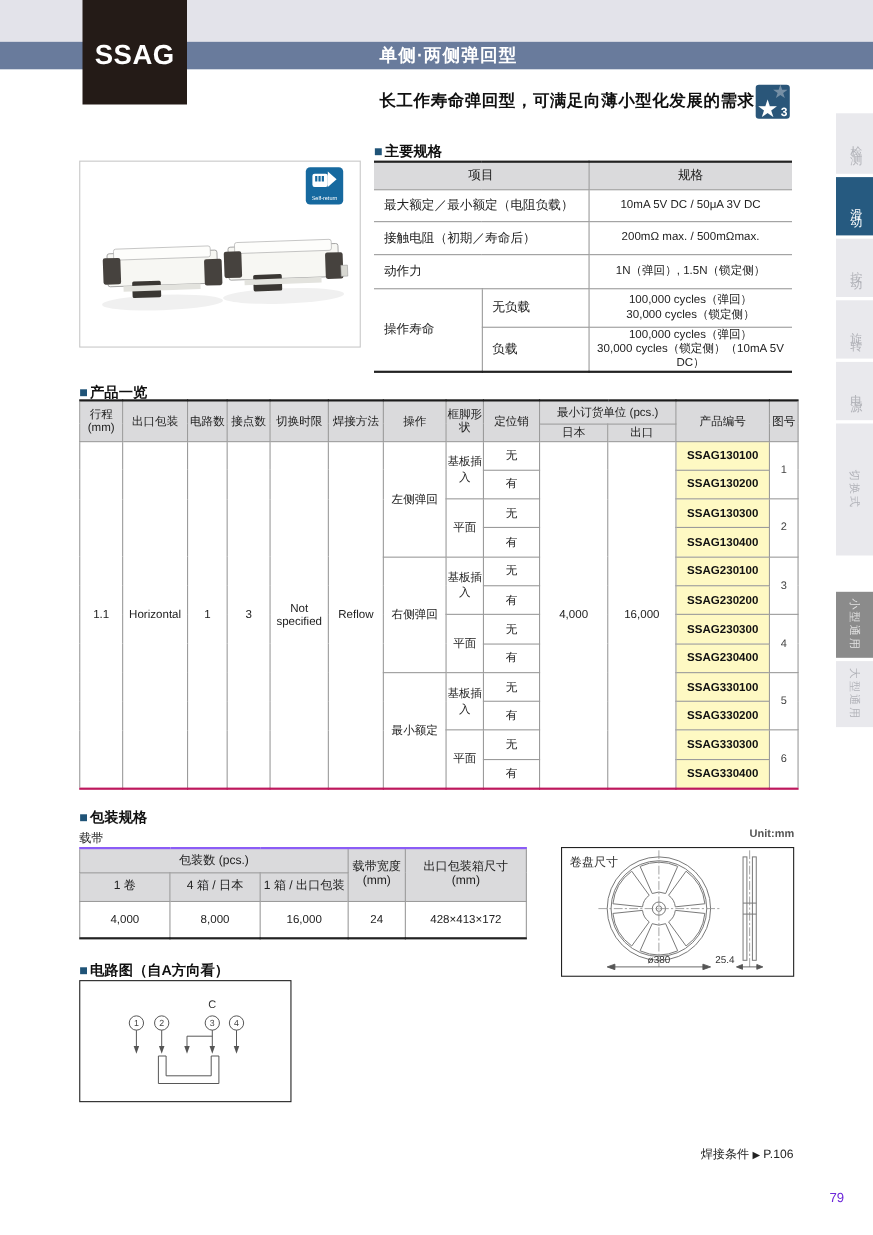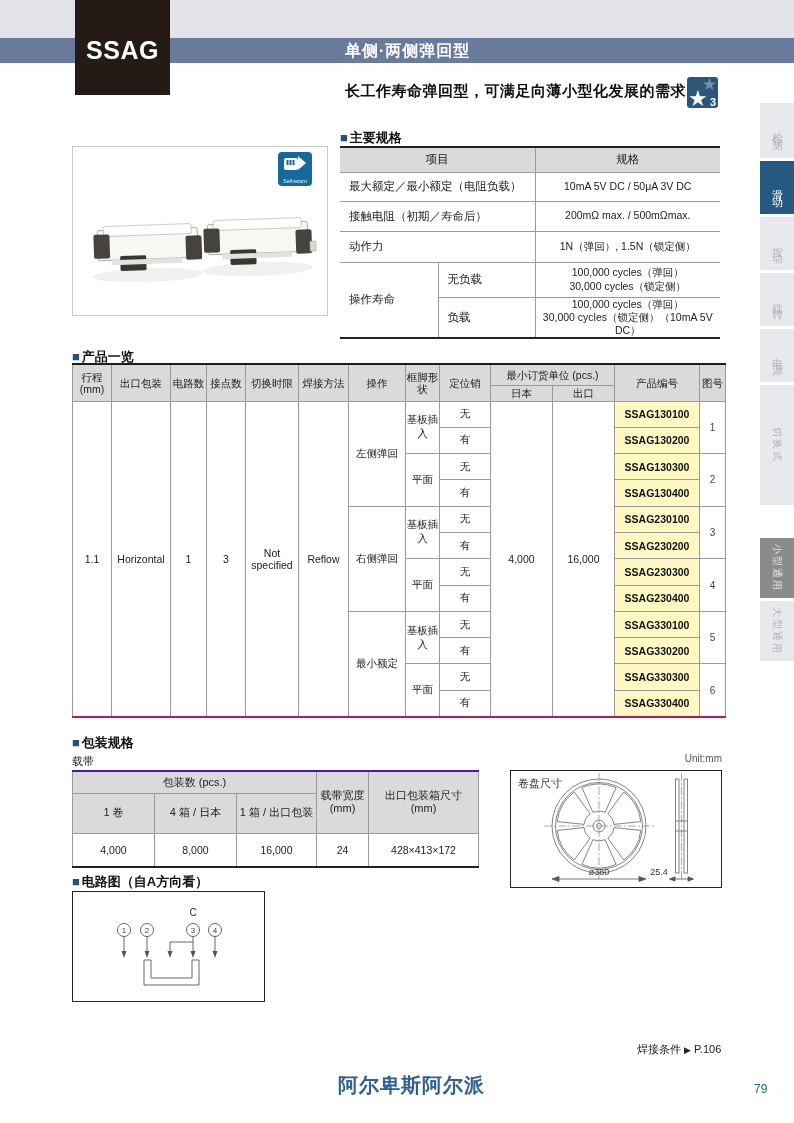--- a/index.html
+++ b/index.html
@@ -44,46 +44,46 @@
   
   .products-table { position:absolute; left:72px; top:363px; width:653px; border-top:2px solid #1c1c1c; border-bottom:2px solid #be185d; font-size:10.5px; }
   .products-table thead th { font-size:10.5px; line-height:1.15; padding:1px 0; }
   .products-table thead tr:first-child th { height:21px; }
   .products-table thead tr:last-child th { height:16px; }
   .products-table td { height:26.3px; color:#222; }
   .products-table td.code { background:#fef9c3; font-weight:bold; color:#111; font-size:10.5px; }
   .products-table td.fig { color:#444; font-size:10px; }
 
   
-  .pack-table { position:absolute; left:72px; top:770px; width:406px; border-top:2px solid #4c1d95; border-bottom:2px solid #222; font-size:11px; }
+  .pack-table { position:absolute; left:72px; top:770px; width:406px; border-top:2px solid #8b5cf6; border-bottom:2px solid #222; font-size:11px; }
   .pack-table thead th { line-height:1.2; }
   .pack-table tr.g th { height:22px; }
-  .pack-table tr.s th { height:40px; }
+  .pack-table tr.s th { height:26px; }
   .pack-table td { height:34px; font-size:10.5px; }
 
   
-  .unit-label { position:absolute; left:600px; top:753px; width:122px; text-align:right; font-size:10px; color:#555; }
+  .unit-label { position:absolute; left:600px; top:753px; width:122px; text-align:right; font-size:10px; color:#555;font-weight:bold; }
   .reel-box { position:absolute; left:510px; top:770px; width:212px; height:118px; border:1.5px solid #222; background:#fff; }
   .reel-label { position:absolute; left:7px; top:5px; font-size:11px; color:#333; }
 
   
   .circuit-box { position:absolute; left:72px; top:891px; width:193px; height:111px; border:1.5px solid #222; background:#fff; }
 
   
   .tab { position:absolute; left:760px; width:34px; display:flex; align-items:center; justify-content:center; background:#e9e9ed; color:#b1b2b8; font-size:11px; }
   .tab.active { background:#265a80; color:#fff; }
   .tab.dark { background:#8b8b8b; color:#e3e3e3; }
   .v-up { writing-mode:vertical-rl; text-orientation:upright; letter-spacing:7px; }
   .v-side { writing-mode:vertical-rl; text-orientation:sideways; letter-spacing:2px; font-size:10px; }
 
   
   .brand { position:absolute; left:338px; top:1072px; font-size:20px; font-weight:bold; color:#2e6192; letter-spacing:1px; }
   .solder-ref { position:absolute; left:637px; top:1042px; font-size:11px; color:#222; }
   .solder-ref .arr { font-size:9px; margin:0 3px; }
-  .page-num { position:absolute; left:754px; top:1082px; font-size:12px; color:#0f766e; }
+  .page-num { position:absolute; left:754px; top:1082px; font-size:12px; color:#6d28d9; }
 
   svg text { font-family:"Liberation Sans","DejaVu Sans",sans-serif; }
 </style>
 </head>
 <body>
 
 <div id="canvas">
 
   <div class="top-band"></div>
   <div class="title-bar"></div>
@@ -426,19 +426,18 @@
   <div class="tab v-side" style="top:385px; height:120px;">
       <span>切换式</span>
     </div>
   <div class="tab v-side dark" style="top:538px; height:60px;">
       <span>小型通用</span>
     </div>
   <div class="tab v-side" style="top:601px; height:60px;">
       <span>大型通用</span>
     </div>
 
-  <div class="brand">阿尔卑斯阿尔派</div>
   <div class="solder-ref">
     <span>焊接条件</span><span class="arr">▶</span><span>P.106</span>
   </div>
   <div class="page-num">79</div>
 
 </div>
 
 </body></html>

